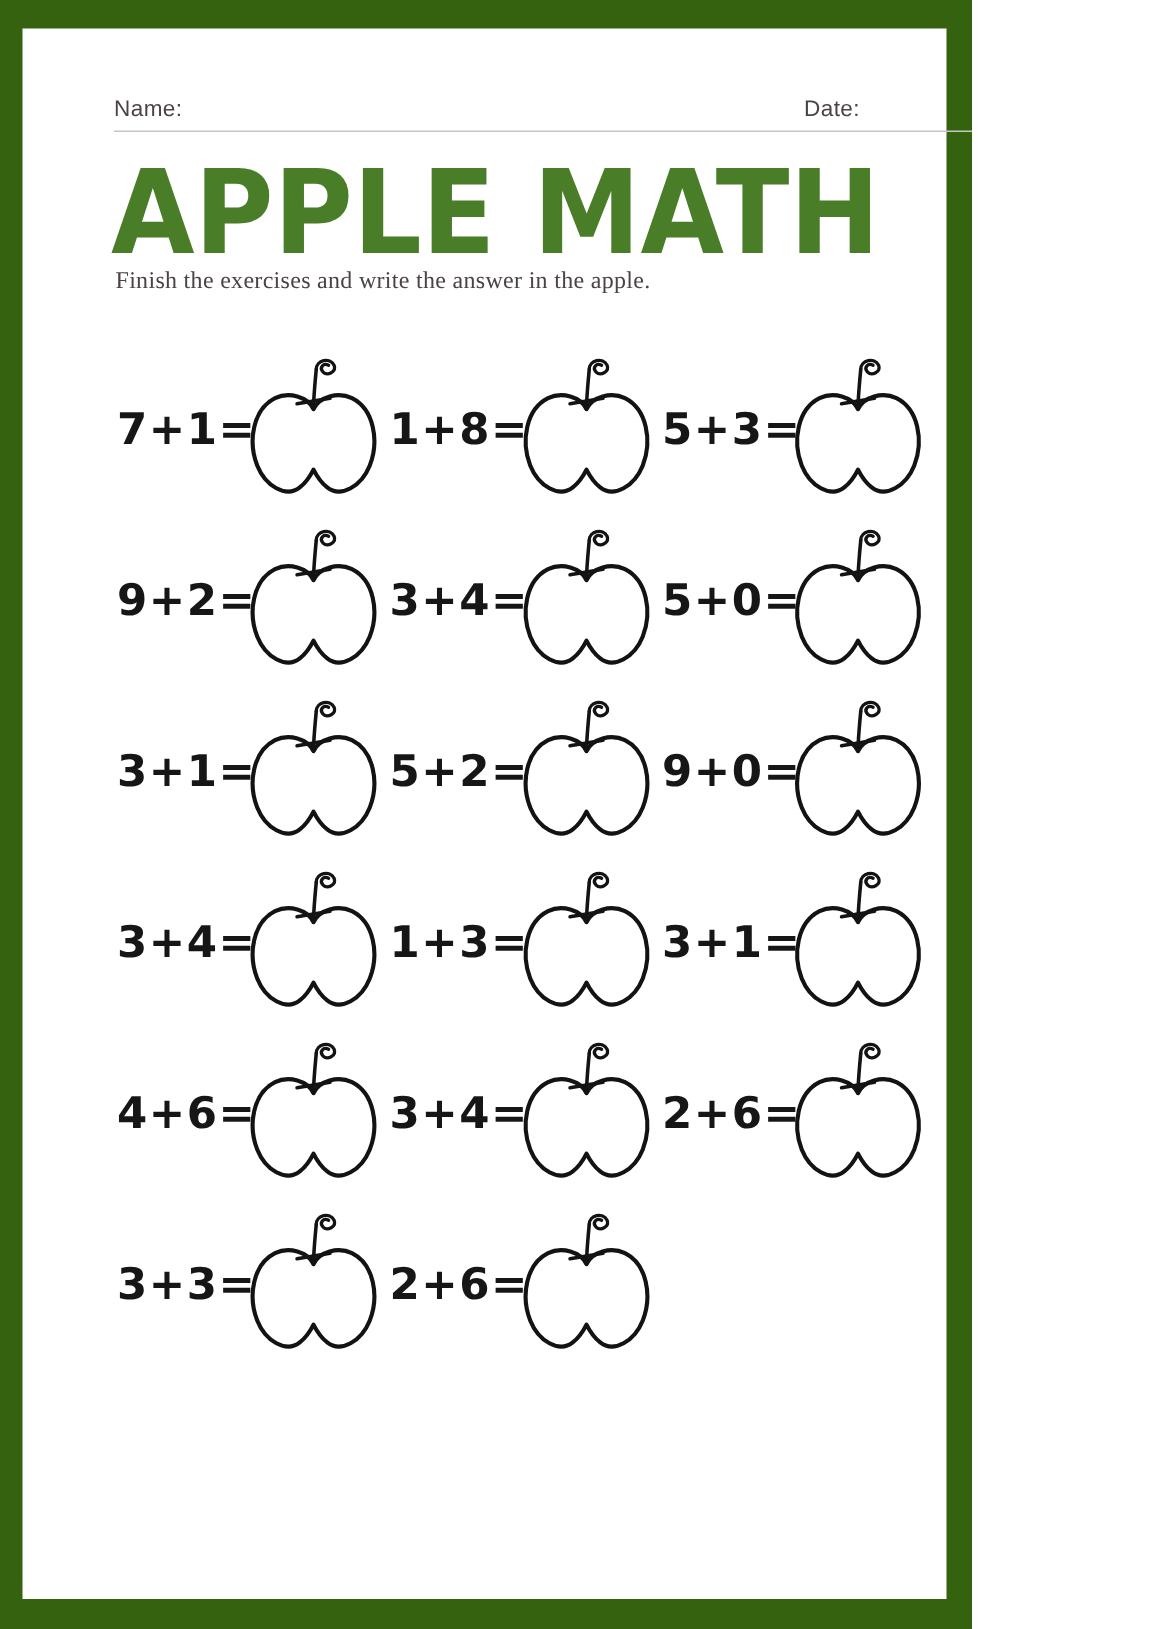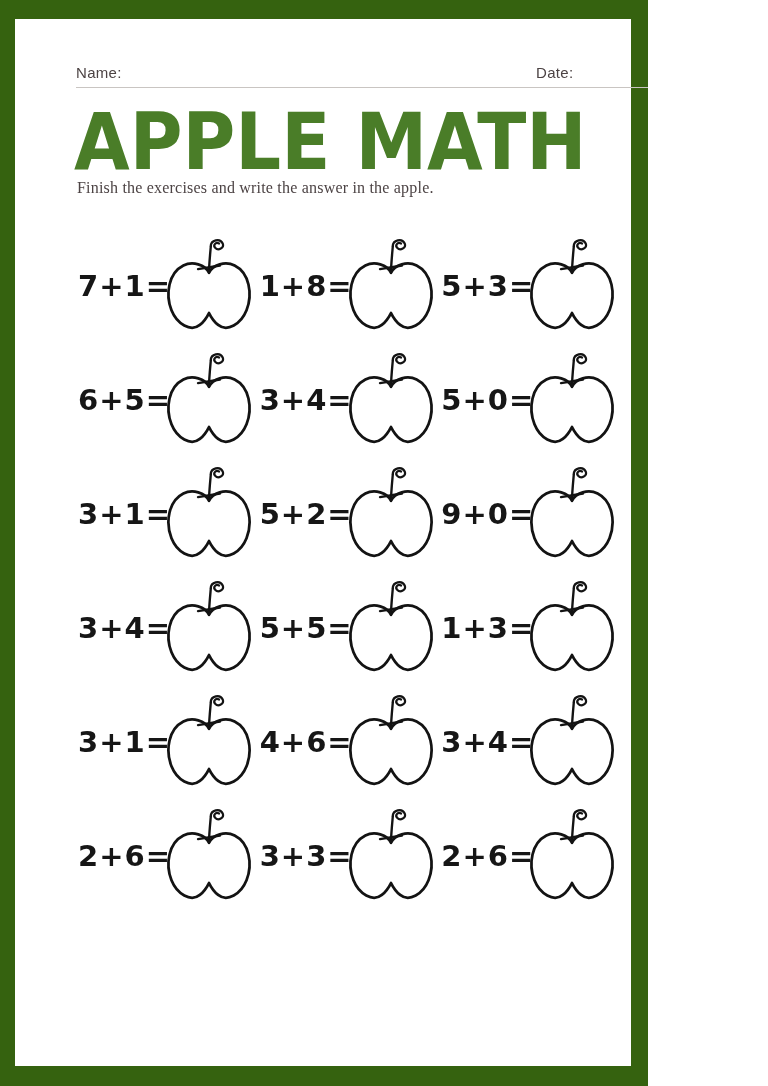--- a/index.html
+++ b/index.html
@@ -125,21 +125,21 @@
         <div class="problem">
           <span class="eq">5+3=</span>
           <svg class="apple" viewBox="0 0 96 106" fill="none" xmlns="http://www.w3.org/2000/svg">
             <path d="M48 38 C44 29, 30 25, 20 30 C4 38, 0 61, 7 79 C13 94, 28 103, 38 95 C43 91, 46 86, 48 82 C50 86, 53 91, 58 95 C68 103, 83 94, 89 79 C96 61, 92 38, 76 30 C66 25, 52 29, 48 38 Z" stroke="#131313" stroke-width="3" fill="#ffffff" stroke-linejoin="round"></path>
             <path d="M48 38 C48 30, 49 20, 50 9" stroke="#131313" stroke-width="2.6" stroke-linecap="round"></path>
             <path d="M36 34 L60 30" stroke="#131313" stroke-width="2.6" stroke-linecap="round"></path>
             <path d="M50 9 C50 2, 60 0, 63 6 C65 11, 58 14, 55 11 C52 8, 55 4, 59 6" stroke="#131313" stroke-width="2.4" stroke-linecap="round"></path>
           </svg>
         </div>
         <div class="problem">
-          <span class="eq">6+5=</span>
+          <span class="eq">9+2=</span>
           <svg class="apple" viewBox="0 0 96 106" fill="none" xmlns="http://www.w3.org/2000/svg">
             <path d="M48 38 C44 29, 30 25, 20 30 C4 38, 0 61, 7 79 C13 94, 28 103, 38 95 C43 91, 46 86, 48 82 C50 86, 53 91, 58 95 C68 103, 83 94, 89 79 C96 61, 92 38, 76 30 C66 25, 52 29, 48 38 Z" stroke="#131313" stroke-width="3" fill="#ffffff" stroke-linejoin="round"></path>
             <path d="M48 38 C48 30, 49 20, 50 9" stroke="#131313" stroke-width="2.6" stroke-linecap="round"></path>
             <path d="M36 34 L60 30" stroke="#131313" stroke-width="2.6" stroke-linecap="round"></path>
             <path d="M50 9 C50 2, 60 0, 63 6 C65 11, 58 14, 55 11 C52 8, 55 4, 59 6" stroke="#131313" stroke-width="2.4" stroke-linecap="round"></path>
           </svg>
         </div>
         <div class="problem">
           <span class="eq">3+4=</span>
           <svg class="apple" viewBox="0 0 96 106" fill="none" xmlns="http://www.w3.org/2000/svg">
@@ -180,29 +180,20 @@
           <span class="eq">9+0=</span>
           <svg class="apple" viewBox="0 0 96 106" fill="none" xmlns="http://www.w3.org/2000/svg">
             <path d="M48 38 C44 29, 30 25, 20 30 C4 38, 0 61, 7 79 C13 94, 28 103, 38 95 C43 91, 46 86, 48 82 C50 86, 53 91, 58 95 C68 103, 83 94, 89 79 C96 61, 92 38, 76 30 C66 25, 52 29, 48 38 Z" stroke="#131313" stroke-width="3" fill="#ffffff" stroke-linejoin="round"></path>
             <path d="M48 38 C48 30, 49 20, 50 9" stroke="#131313" stroke-width="2.6" stroke-linecap="round"></path>
             <path d="M36 34 L60 30" stroke="#131313" stroke-width="2.6" stroke-linecap="round"></path>
             <path d="M50 9 C50 2, 60 0, 63 6 C65 11, 58 14, 55 11 C52 8, 55 4, 59 6" stroke="#131313" stroke-width="2.4" stroke-linecap="round"></path>
           </svg>
         </div>
         <div class="problem">
           <span class="eq">3+4=</span>
-          <svg class="apple" viewBox="0 0 96 106" fill="none" xmlns="http://www.w3.org/2000/svg">
-            <path d="M48 38 C44 29, 30 25, 20 30 C4 38, 0 61, 7 79 C13 94, 28 103, 38 95 C43 91, 46 86, 48 82 C50 86, 53 91, 58 95 C68 103, 83 94, 89 79 C96 61, 92 38, 76 30 C66 25, 52 29, 48 38 Z" stroke="#131313" stroke-width="3" fill="#ffffff" stroke-linejoin="round"></path>
-            <path d="M48 38 C48 30, 49 20, 50 9" stroke="#131313" stroke-width="2.6" stroke-linecap="round"></path>
-            <path d="M36 34 L60 30" stroke="#131313" stroke-width="2.6" stroke-linecap="round"></path>
-            <path d="M50 9 C50 2, 60 0, 63 6 C65 11, 58 14, 55 11 C52 8, 55 4, 59 6" stroke="#131313" stroke-width="2.4" stroke-linecap="round"></path>
-          </svg>
-        </div>
-        <div class="problem">
-          <span class="eq">5+5=</span>
           <svg class="apple" viewBox="0 0 96 106" fill="none" xmlns="http://www.w3.org/2000/svg">
             <path d="M48 38 C44 29, 30 25, 20 30 C4 38, 0 61, 7 79 C13 94, 28 103, 38 95 C43 91, 46 86, 48 82 C50 86, 53 91, 58 95 C68 103, 83 94, 89 79 C96 61, 92 38, 76 30 C66 25, 52 29, 48 38 Z" stroke="#131313" stroke-width="3" fill="#ffffff" stroke-linejoin="round"></path>
             <path d="M48 38 C48 30, 49 20, 50 9" stroke="#131313" stroke-width="2.6" stroke-linecap="round"></path>
             <path d="M36 34 L60 30" stroke="#131313" stroke-width="2.6" stroke-linecap="round"></path>
             <path d="M50 9 C50 2, 60 0, 63 6 C65 11, 58 14, 55 11 C52 8, 55 4, 59 6" stroke="#131313" stroke-width="2.4" stroke-linecap="round"></path>
           </svg>
         </div>
         <div class="problem">
           <span class="eq">1+3=</span>
           <svg class="apple" viewBox="0 0 96 106" fill="none" xmlns="http://www.w3.org/2000/svg">

